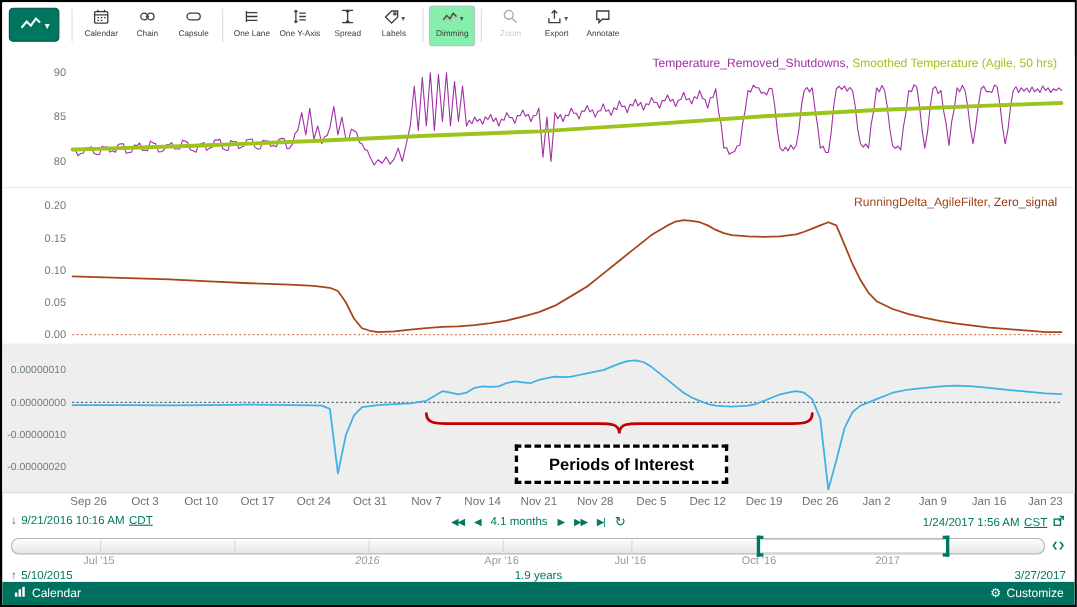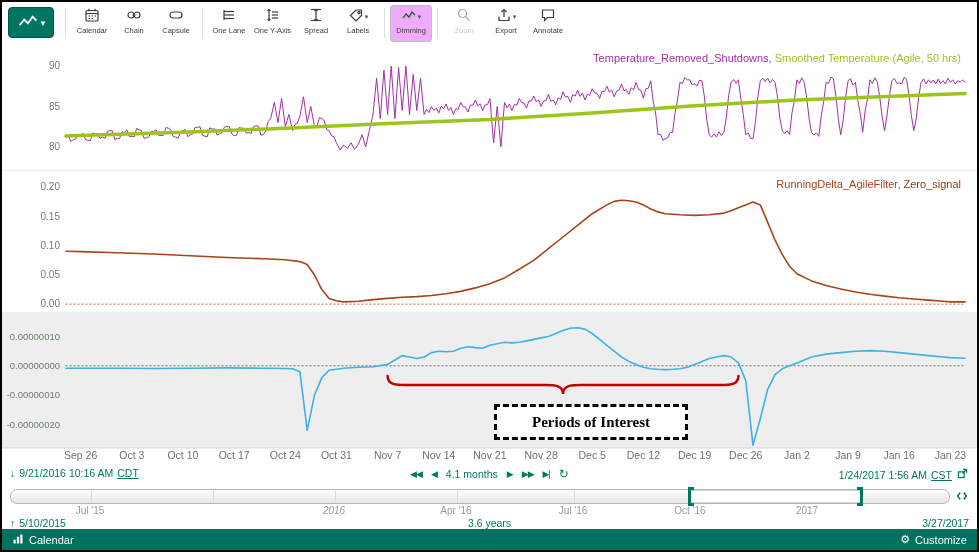--- a/index.html
+++ b/index.html
@@ -11,29 +11,29 @@
   .main-btn{width:46px;height:31px;margin:2px 6px 0 0;background:#00755F;border:1px solid #00563f;
             border-radius:4px;display:flex;align-items:center;justify-content:center;gap:2px;cursor:pointer;}
   .main-btn .caret{color:#fff;font-size:9px;}
   .sep{width:1px;height:30px;background:#ddd;margin:3px 5px 0;}
   .tb{position:relative;min-width:42px;height:37px;display:flex;flex-direction:column;align-items:center;
       justify-content:flex-start;background:none;border:1px solid transparent;border-radius:3px;
       padding:2px 3px 0;cursor:pointer;font-family:inherit;}
   .tb .icon-row{display:flex;align-items:center;gap:1px;height:17px;}
   .tb .caret{font-size:7px;color:#555;}
   .tb .lbl{font-size:7.5px;color:#3c3c3c;white-space:nowrap;margin-top:1px;}
-  .tb.active{background:#f0abfc;border-color:#b9c2c9;}
+  .tb.active{background:#86efac;border-color:#b9c2c9;}
   .tb.disabled{opacity:.45;cursor:default;}
   .tb.disabled .lbl{color:#888;}
   
   .chart{position:absolute;left:0;top:0;width:979px;height:470px;z-index:1;}
   .legend{position:absolute;right:16px;font-size:11px;white-space:nowrap;z-index:3;}
-  .poi-box{position:absolute;left:492px;top:402px;width:188px;height:30px;border:3px dashed #000;
+  .poi-box{position:absolute;left:466px;top:402px;width:188px;height:30px;border:3px dashed #000;
            background:#fff;display:flex;align-items:center;justify-content:center;font-weight:bold;
-           font-size:15px;color:#000;z-index:4;font-family:Liberation Serif, serif;}
+           font-size:15px;color:#000;z-index:4;}
   
   .nav-row{position:absolute;top:463px;left:0;right:0;height:20px;font-size:10.5px;color:#007960;z-index:5;}
   .nav-left{position:absolute;left:8px;top:2px;display:flex;gap:4px;align-items:center;}
   .nav-right{position:absolute;right:8px;top:2px;display:flex;gap:4px;align-items:center;}
   .nav-center{position:absolute;left:0;right:0;top:2px;display:flex;justify-content:center;gap:9px;align-items:center;}
   .navbtn{background:none;border:none;color:#007960;font-size:9px;letter-spacing:-1px;padding:0;cursor:pointer;font-family:inherit;}
   .navbtn.big{font-size:12px;letter-spacing:0;}
   .tz{text-decoration:underline;cursor:pointer;}
   .dur{color:#007960;}
   
@@ -300,21 +300,21 @@
       <span style="left: 563px;">Jul '16</span>
       <span style="left: 680px;">Oct '16</span>
       <span style="left: 797px;">2017</span>
     </div>
 
   <div class="info-row">
     <div class="info-left">
       <span>↑</span>
       <span>5/10/2015</span>
     </div>
-    <div class="info-center"><span>3.6 years</span></div>
+    <div class="info-center"><span>1.9 years</span></div>
     <div class="info-right"><span>3/27/2017</span></div>
   </div>
 
   <div class="bottom-bar">
     <div class="bb-group">
       <span><svg width="12" height="12" viewBox="0 0 16 16" fill="#fff">
             <rect x="2" y="9" width="3" height="5"></rect>
             <rect x="6.5" y="5" width="3" height="9"></rect>
             <rect x="11" y="2" width="3" height="12"></rect>
           </svg></span>

